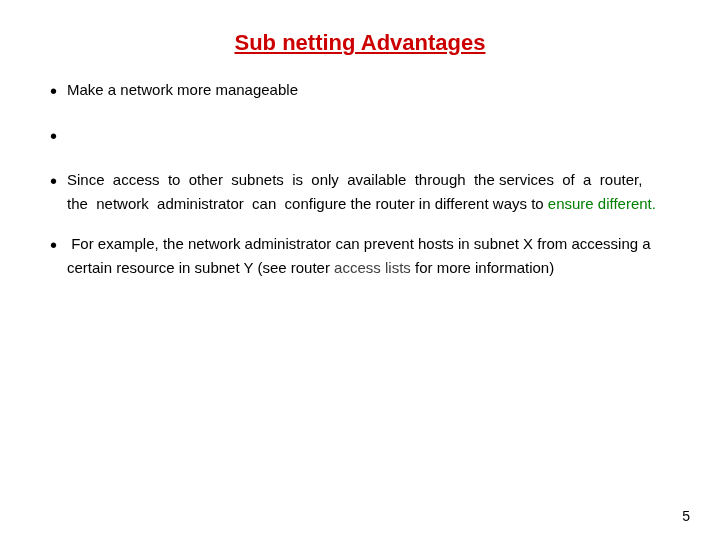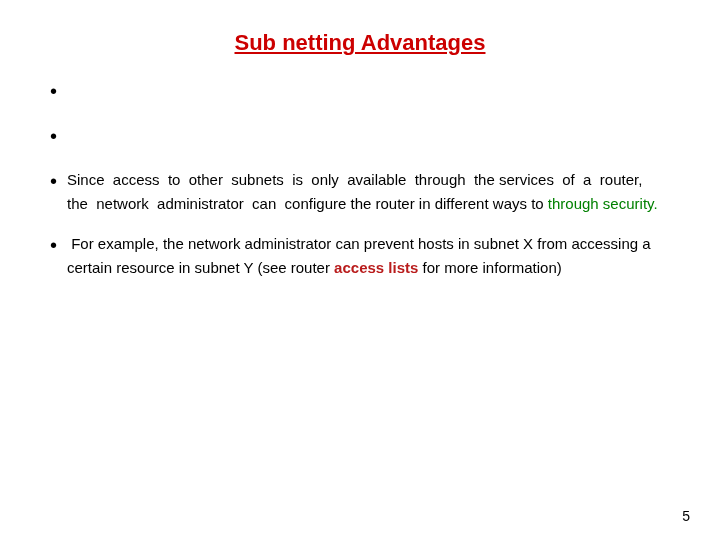--- a/index.html
+++ b/index.html
@@ -56,22 +56,21 @@
     .bullet-text {
       flex: 1;
       line-height: 1.6;
     }
 
     .highlight-green {
       color: #008000;
     }
 
     .highlight-red {
-      color: #b91c1c;
-      font-weight: bold;
+      color: #404040;
     }
 
     .page-number {
       position: absolute;
       bottom: 16px;
       right: 30px;
       font-size: 14px;
       color: #000000;
     }
   </style>
@@ -79,30 +78,33 @@
 <body>
 
 <div class="slide-container">
 
   <h1 class="slide-title">Sub netting Advantages</h1>
 
   <ul class="bullet-list">
 
     <li class="bullet-item">
       <span class="bullet-dot">•</span>
+      <span class="bullet-text">
+        Make a network more manageable
+      </span>
     </li>
 
     <li class="bullet-item">
       <span class="bullet-dot">•</span>
     </li>
 
     <li class="bullet-item">
       <span class="bullet-dot">•</span>
       <span class="bullet-text">
-        Since&nbsp; access&nbsp; to&nbsp; other&nbsp; subnets&nbsp; is&nbsp; only&nbsp; available&nbsp; through&nbsp; the services&nbsp; of&nbsp; a&nbsp; router,&nbsp; the&nbsp; network&nbsp; administrator&nbsp; can&nbsp; configure the router in different ways to <span class="highlight-green">through security.</span>
+        Since&nbsp; access&nbsp; to&nbsp; other&nbsp; subnets&nbsp; is&nbsp; only&nbsp; available&nbsp; through&nbsp; the services&nbsp; of&nbsp; a&nbsp; router,&nbsp; the&nbsp; network&nbsp; administrator&nbsp; can&nbsp; configure the router in different ways to <span class="highlight-green">ensure different.</span>
       </span>
     </li>
 
     <li class="bullet-item">
       <span class="bullet-dot">•</span>
       <span class="bullet-text">
         &nbsp;For example, the network administrator can prevent hosts in subnet X from accessing a certain resource in subnet Y (see router <span class="highlight-red">access lists</span> for more information)
       </span>
     </li>
 

